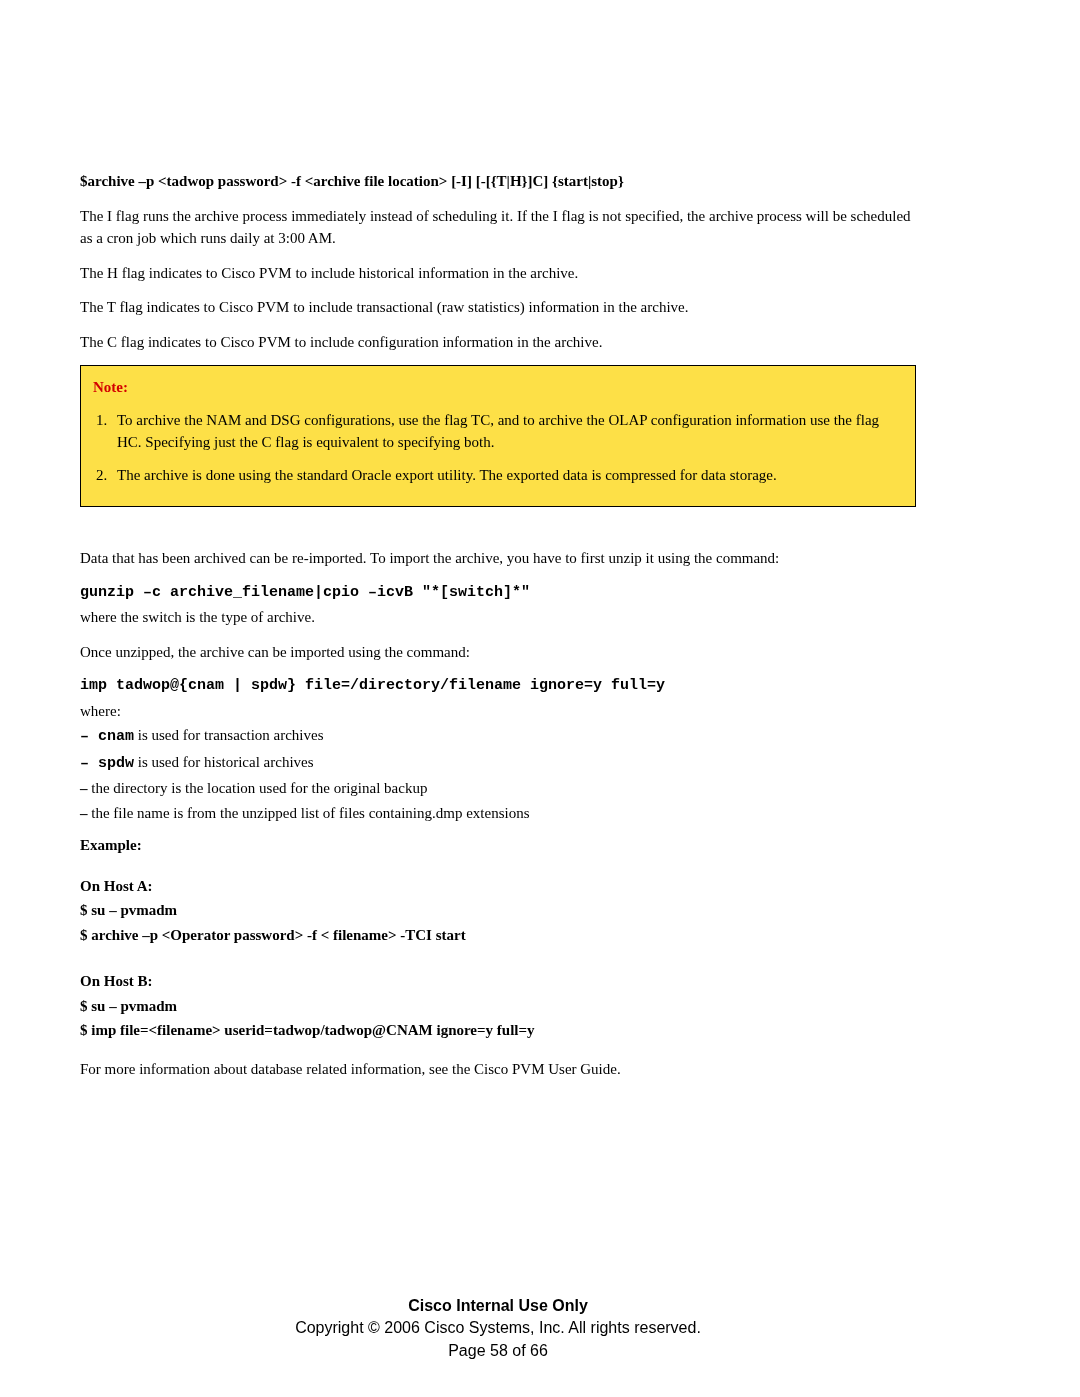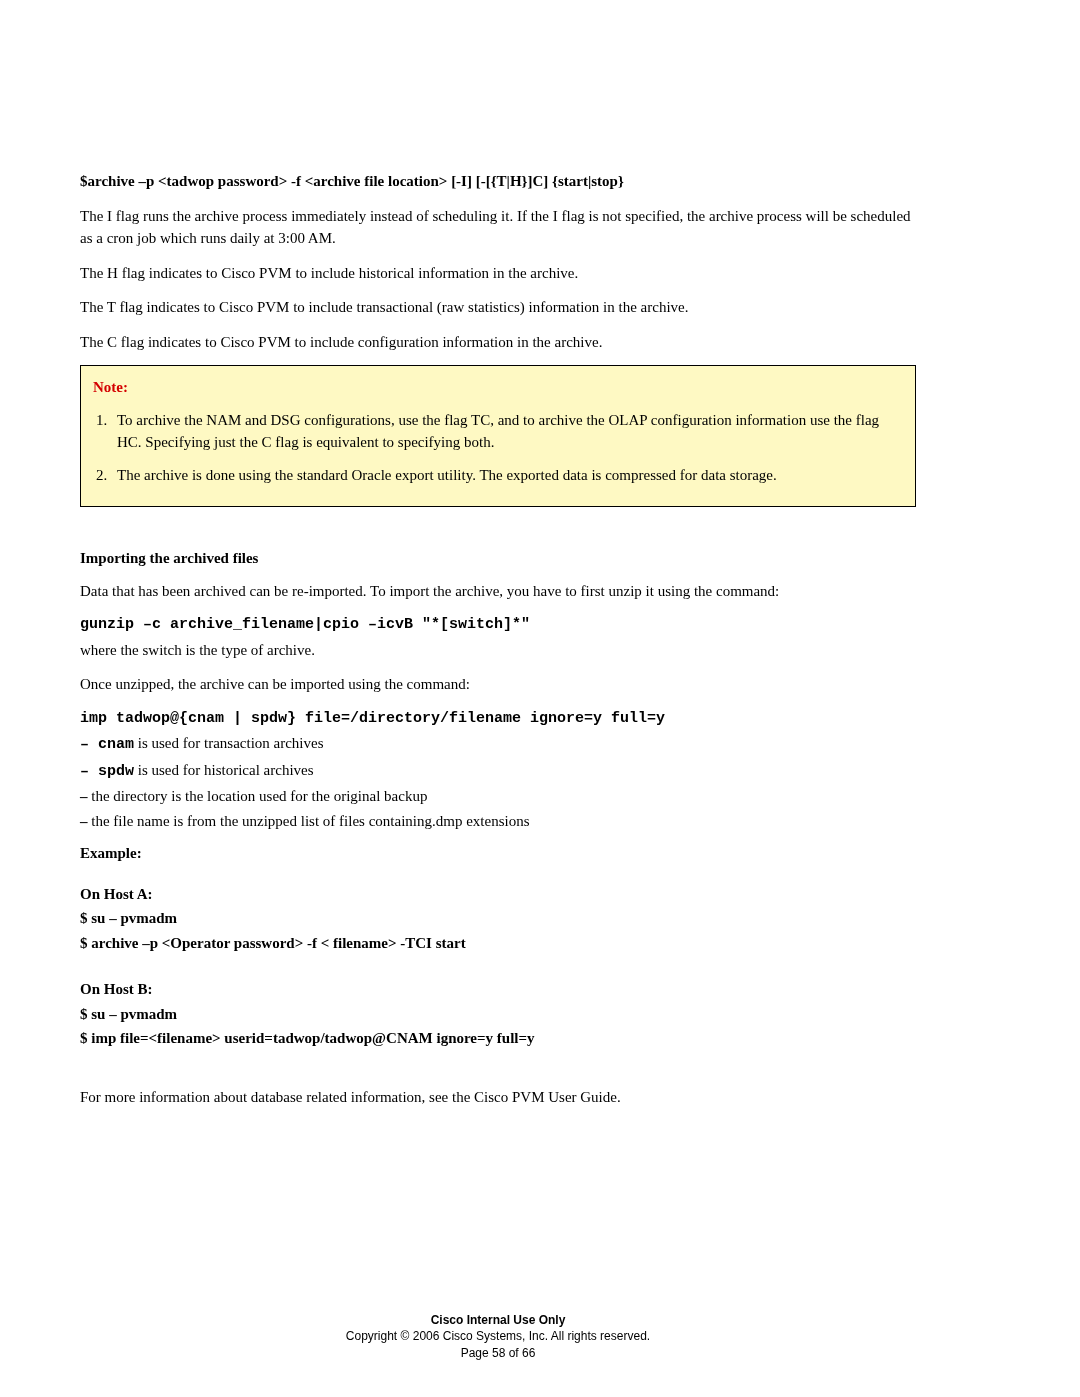--- a/index.html
+++ b/index.html
@@ -19,21 +19,21 @@
     position: relative;
   }
   p { margin: 0 0 12px 0; }
   .cmd, .mono {
     font-family: "Courier New", Courier, monospace;
     font-weight: bold;
   }
   .bold { font-weight: bold; }
   .notebox {
     border: 1px solid #000;
-    background: #fef9c3;
+    background: #fde047;
     padding: 10px 12px 10px 12px;
     margin: 10px 0 40px 0;
   }
   .note-label {
     color: #d40000;
     font-weight: bold;
     margin-bottom: 10px;
   }
   ol.notelist {
     margin: 0 0 0 18px;
@@ -47,21 +47,21 @@
     font-weight: bold;
     margin: 30px 0 10px 0;
   }
   .tight p { margin-bottom: 2px; }
   .footer {
     position: absolute;
     bottom: 35px;
     left: 0; right: 0;
     text-align: center;
     font-family: Arial, Helvetica, sans-serif;
-    font-size: 12px;
+    font-size: 16px;
     line-height: 1.4;
   }
   .footer .f1 { font-weight: bold; }
 </style>
 </head>
 <body>
 
 <div class="page">
 
   <p class="bold">$archive –p &lt;tadwop password&gt; -f &lt;archive file location&gt; [-I] [-[{T|H}]C] {start|stop}</p>
@@ -72,33 +72,33 @@
   <p>The C flag indicates to Cisco PVM to include configuration information in the archive.</p>
 
   <div class="notebox">
     <div class="note-label">Note:</div>
     <ol class="notelist">
       <li>To archive the NAM and DSG configurations, use the flag TC, and to archive the OLAP configuration information use the flag HC. Specifying just the C flag is equivalent to specifying both.</li>
       <li>The archive is done using the standard Oracle export utility. The exported data is compressed for data storage.</li>
     </ol>
   </div>
 
-  <p class="section-title">Importing the archived files</p>
 
   <p>Data that has been archived can be re-imported. To import the archive, you have to first unzip it using the command:</p>
 
   <div class="tight">
     <p class="mono">gunzip –c archive_filename|cpio –icvB "*[switch]*"</p>
     <p>where the switch is the type of archive.</p>
   </div>
 
   <p style="margin-top:12px">Once unzipped, the archive can be imported using the command:</p>
 
   <div class="tight">
     <p class="mono">imp tadwop@{cnam | spdw} file=/directory/filename ignore=y full=y</p>
+    <p>where:</p>
     <p>
       <span class="mono">– cnam</span><span>  is used for transaction archives</span>
     </p>
     <p>
       <span class="mono">– spdw</span><span>  is used for historical archives</span>
     </p>
     <p>
       <span class="bold">–</span><span> the directory is the location used for the original backup</span>
     </p>
     <p>
@@ -114,21 +114,21 @@
     <p class="bold">$ su – pvmadm</p>
     <p class="bold">$ archive –p &lt;Operator password&gt; -f &lt; filename&gt; -TCI start</p>
   </div>
 
   <div class="tight" style="margin-top:24px">
     <p class="bold">On Host B:</p>
     <p class="bold">$ su – pvmadm</p>
     <p class="bold">$ imp file=&lt;filename&gt; userid=tadwop/tadwop@CNAM ignore=y  full=y</p>
   </div>
 
-  <p style="margin-top:36px">For more information about database related information, see the Cisco PVM User Guide.</p>
+  <p style="margin-top:16px">For more information about database related information, see the Cisco PVM User Guide.</p>
 
   <div class="footer">
     <div class="f1">Cisco Internal Use Only</div>
     <div>Copyright © 2006 Cisco Systems, Inc. All rights reserved.</div>
     <div>Page 58 of 66</div>
   </div>
 
 </div>
 
 </body></html>

